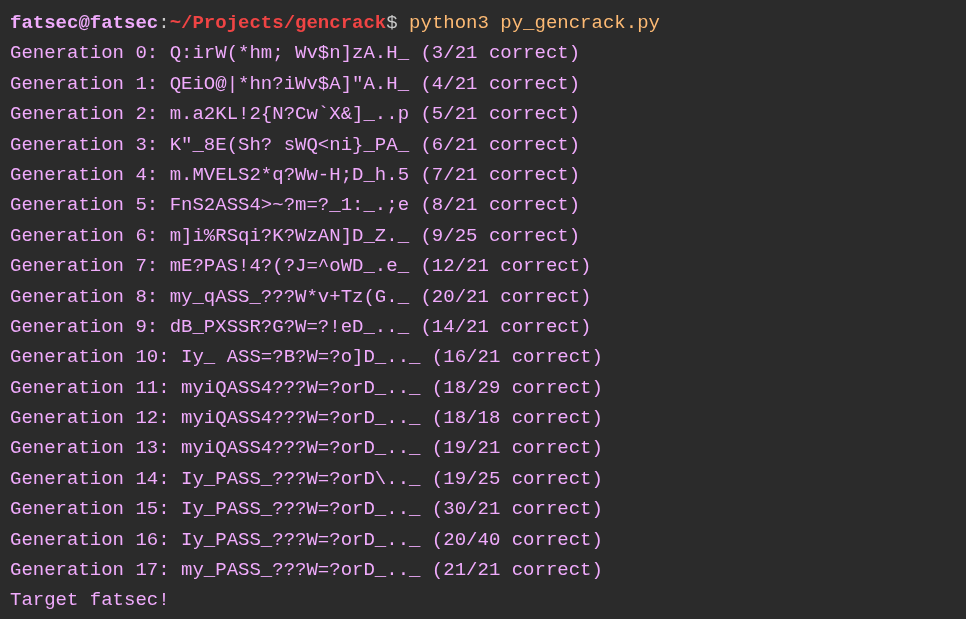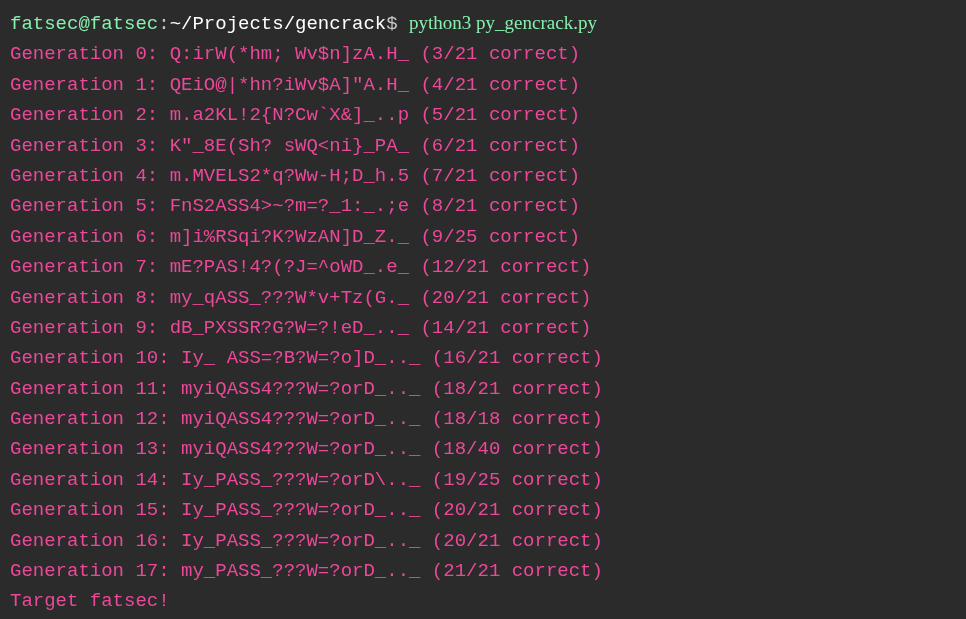--- a/index.html
+++ b/index.html
@@ -16,57 +16,56 @@
       width: 966px;
       height: 619px;
       overflow: hidden;
       color: #c8c8c8;
       font-weight: 500;
     }
     .prompt-line {
       white-space: pre;
     }
     .user-host {
-      color: #86efac;
-      font-weight: normal;
+      color: #f0abfc;
+      font-weight: bold;
     }
     .colon {
       color: #c8c8c8;
     }
     .path {
-      color: #ffffff;
-      font-weight: normal;
+      color: #ef4444;
+      font-weight: bold;
     }
     .dollar {
       color: #c8c8c8;
     }
     .command {
-      color: #86efac;
-      font-family: Liberation Serif, serif;
+      color: #fdba74;
     }
     .output-line {
-      color: #ec4899;
+      color: #f0abfc;
       white-space: pre;
     }
   </style>
 </head>
 <body>
 
 <div class="prompt-line"><span class="user-host">fatsec@fatsec</span><span class="colon">:</span><span class="path">~/Projects/gencrack</span><span class="dollar">$ </span><span class="command">python3 py_gencrack.py</span></div>
 <div class="output-line">Generation 0: Q:irW(*hm; Wv$n]zA.H_ (3/21 correct)</div>
 <div class="output-line">Generation 1: QEiO@|*hn?iWv$A]"A.H_ (4/21 correct)</div>
 <div class="output-line">Generation 2: m.a2KL!2{N?Cw`X&amp;]_..p (5/21 correct)</div>
 <div class="output-line">Generation 3: K"_8E(Sh? sWQ&lt;ni}_PA_ (6/21 correct)</div>
 <div class="output-line">Generation 4: m.MVELS2*q?Ww-H;D_h.5 (7/21 correct)</div>
 <div class="output-line">Generation 5: FnS2ASS4&gt;~?m=?_1:_.;e (8/21 correct)</div>
 <div class="output-line">Generation 6: m]i%RSqi?K?WzAN]D_Z._ (9/25 correct)</div>
 <div class="output-line">Generation 7: mE?PAS!4?(?J=^oWD_.e_ (12/21 correct)</div>
 <div class="output-line">Generation 8: my_qASS_???W*v+Tz(G._ (20/21 correct)</div>
 <div class="output-line">Generation 9: dB_PXSSR?G?W=?!eD_.._ (14/21 correct)</div>
 <div class="output-line">Generation 10: Iy_ ASS=?B?W=?o]D_.._ (16/21 correct)</div>
-<div class="output-line">Generation 11: myiQASS4???W=?orD_.._ (18/21 correct)</div>
+<div class="output-line">Generation 11: myiQASS4???W=?orD_.._ (18/29 correct)</div>
 <div class="output-line">Generation 12: myiQASS4???W=?orD_.._ (18/18 correct)</div>
-<div class="output-line">Generation 13: myiQASS4???W=?orD_.._ (18/40 correct)</div>
+<div class="output-line">Generation 13: myiQASS4???W=?orD_.._ (19/21 correct)</div>
 <div class="output-line">Generation 14: Iy_PASS_???W=?orD\.._ (19/25 correct)</div>
-<div class="output-line">Generation 15: Iy_PASS_???W=?orD_.._ (20/21 correct)</div>
-<div class="output-line">Generation 16: Iy_PASS_???W=?orD_.._ (20/21 correct)</div>
+<div class="output-line">Generation 15: Iy_PASS_???W=?orD_.._ (30/21 correct)</div>
+<div class="output-line">Generation 16: Iy_PASS_???W=?orD_.._ (20/40 correct)</div>
 <div class="output-line">Generation 17: my_PASS_???W=?orD_.._ (21/21 correct)</div>
 <div class="output-line">Target fatsec!</div>
 
 </body></html>

